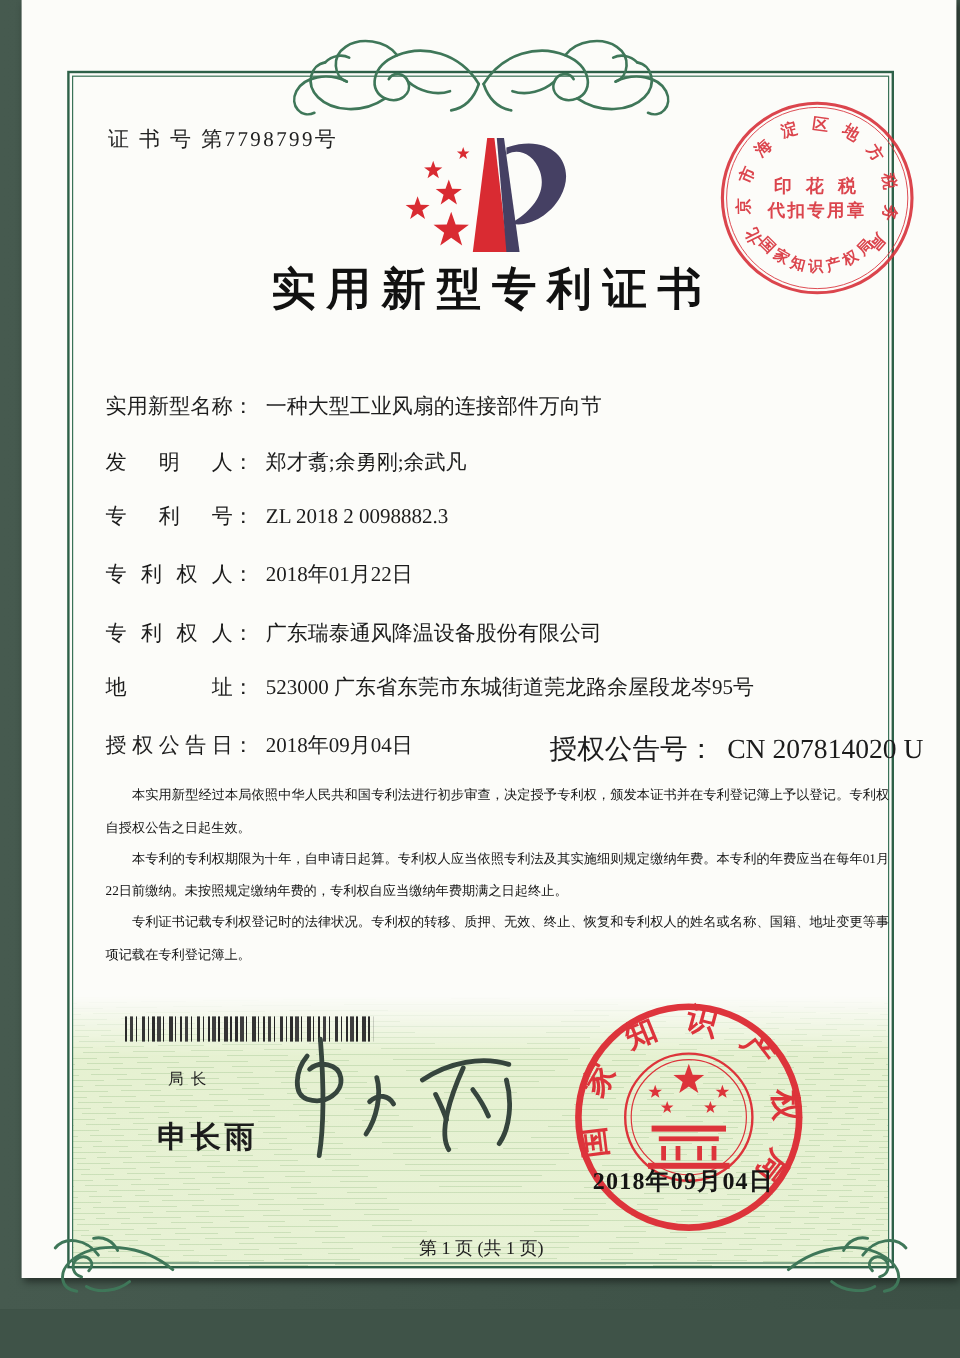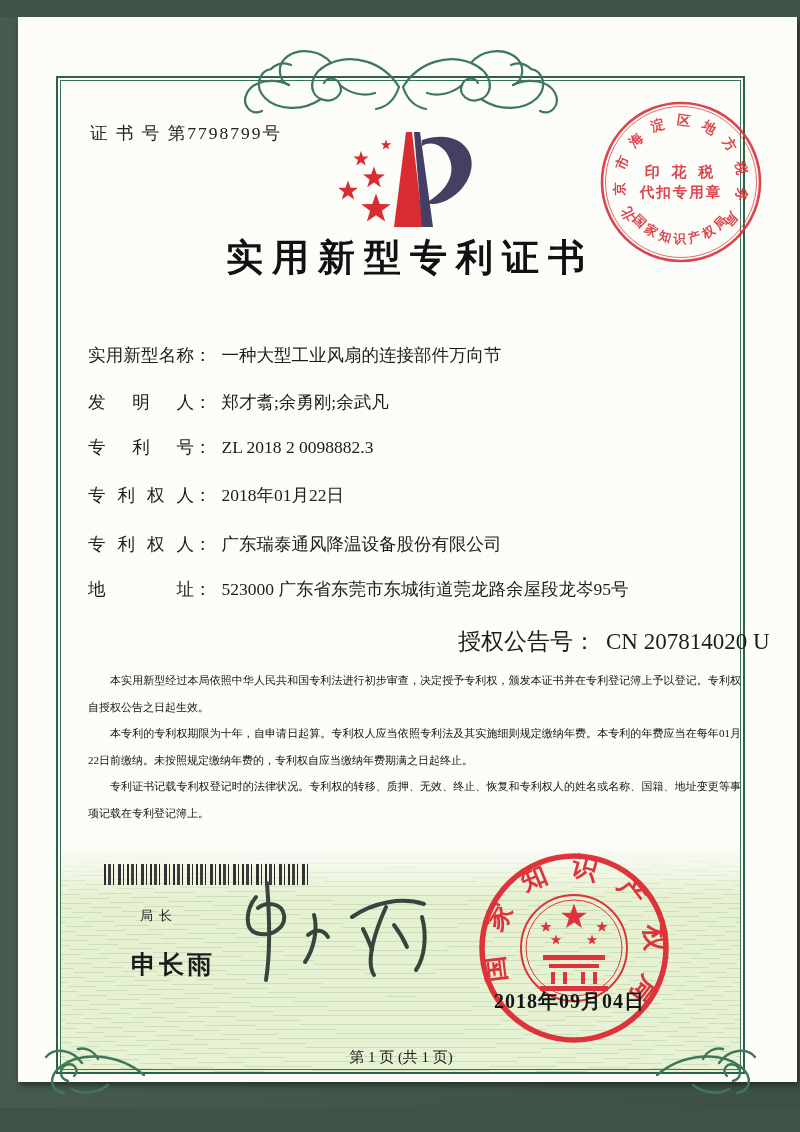--- a/index.html
+++ b/index.html
@@ -3,21 +3,20 @@
 <meta charset="utf-8">
 <style>
   * { margin:0; padding:0; box-sizing:border-box; }
   html,body { background:#3f5348; }
   .page {
     position:relative; width:800px; height:1091px;
     background:linear-gradient(90deg,#465a4f 0%, #3c5045 100%);
     overflow:hidden;
     font-family:"Liberation Serif","DejaVu Serif",serif;
     color:#1c1c1c;
-    margin-top:17px;
   }
   .paper {
     position:absolute; left:18px; top:0px; right:3px; bottom:26px;
     background:#fcfcf9;
     box-shadow:2px 3px 6px rgba(0,0,0,.45);
   }
   
   .frame {
     position:absolute; left:56px; top:59px; width:689px; height:998px;
     border:2px solid #2e6149;
@@ -176,20 +175,23 @@
     <span class="flabel">专利号</span><span class="fcolon">：</span><span>ZL 2018 2 0098882.3</span>
   </div>
   <div class="fieldrow" style="top:466px">
     <span class="flabel">专利权人</span><span class="fcolon">：</span><span>2018年01月22日</span>
   </div>
   <div class="fieldrow" style="top:515px">
     <span class="flabel">专利权人</span><span class="fcolon">：</span><span>广东瑞泰通风降温设备股份有限公司</span>
   </div>
   <div class="fieldrow" style="top:560px">
     <span class="flabel">地址</span><span class="fcolon">：</span><span>523000 广东省东莞市东城街道莞龙路余屋段龙岑95号</span>
+  </div>
+  <div class="fieldrow" style="top:609px">
+    <span class="flabel">授权公告日</span><span class="fcolon">：</span><span>2018年09月04日</span>
   </div>
   <div class="grantno" style="top:609px">
     <span>授权公告号</span><span class="fcolon">：</span><span>CN 207814020 U</span>
   </div>
 
   <div class="paras">
     <p>本实用新型经过本局依照中华人民共和国专利法进行初步审查，决定授予专利权，颁发本证书并在专利登记簿上予以登记。专利权自授权公告之日起生效。</p>
     <p>本专利的专利权期限为十年，自申请日起算。专利权人应当依照专利法及其实施细则规定缴纳年费。本专利的年费应当在每年01月22日前缴纳。未按照规定缴纳年费的，专利权自应当缴纳年费期满之日起终止。</p>
     <p>专利证书记载专利权登记时的法律状况。专利权的转移、质押、无效、终止、恢复和专利权人的姓名或名称、国籍、地址变更等事项记载在专利登记簿上。</p>
   </div>

